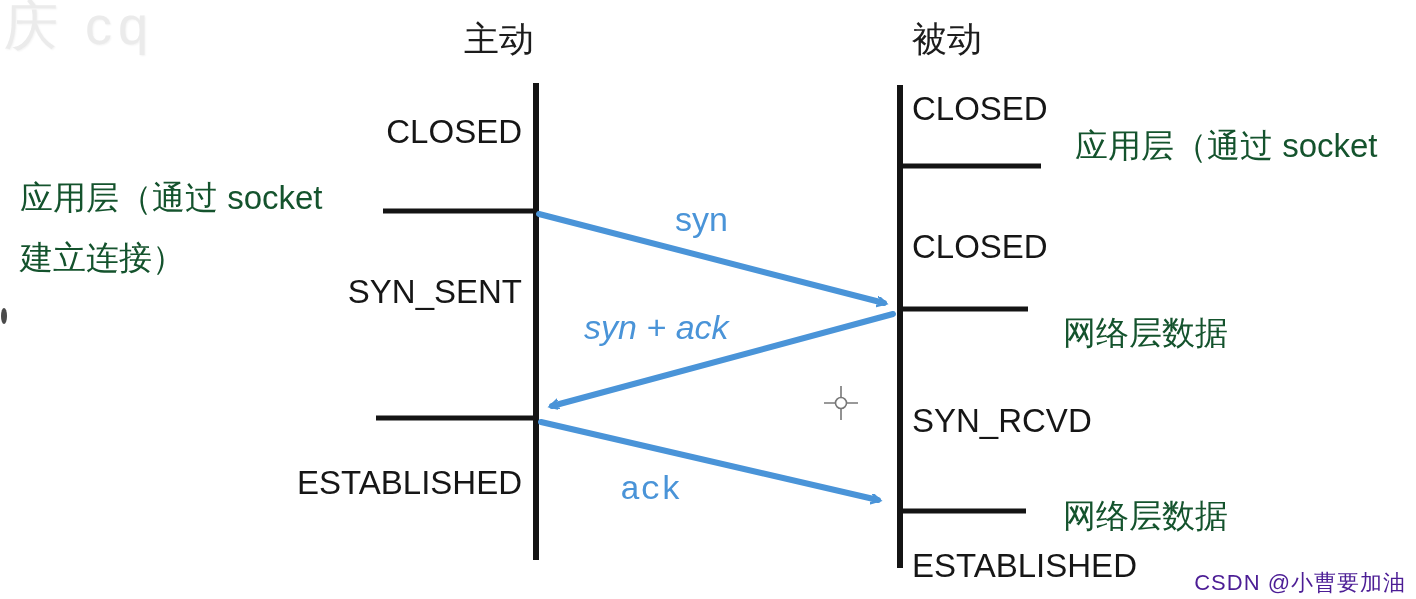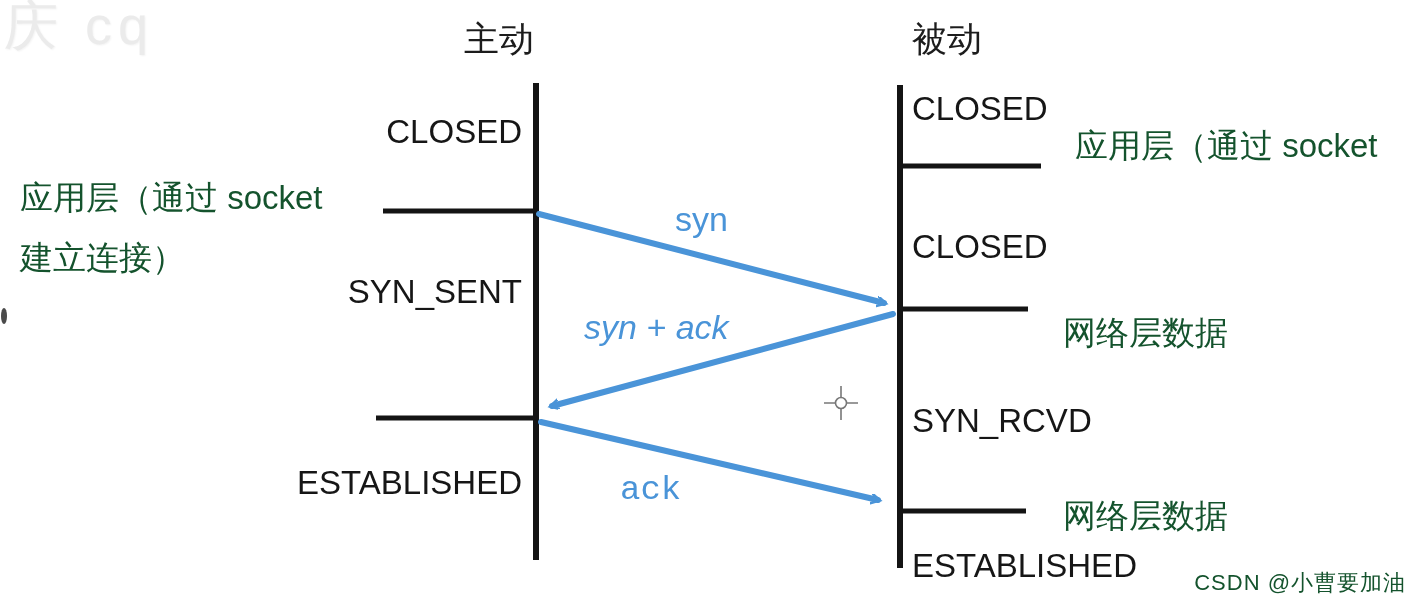--- a/index.html
+++ b/index.html
@@ -49,21 +49,21 @@
   .msg { position:absolute; font-size:34px; color:#4a94d8; white-space:nowrap; }
   .m-syn    { left:668px; top:200px;margin-left:7px; }
   .m-synack { left:584px; top:308px;font-style:italic; }
   .m-ack    { left:620px; top:471px;font-family:Liberation Mono, monospace; }
 
   svg.layer { position:absolute; left:0; top:0; }
 
   
   .wm-bottom {
     position:absolute; right:10px; top:568px;
-    font-size:22px; color:#14532d; letter-spacing:1px;
+    font-size:22px; color:#4c1d95; letter-spacing:1px;
   }
 </style>
 </head>
 <body>
 
 <div class="stage">
 
   <div class="wm-top">庆 cq</div>
 
   <div class="col-title left">主动</div>

